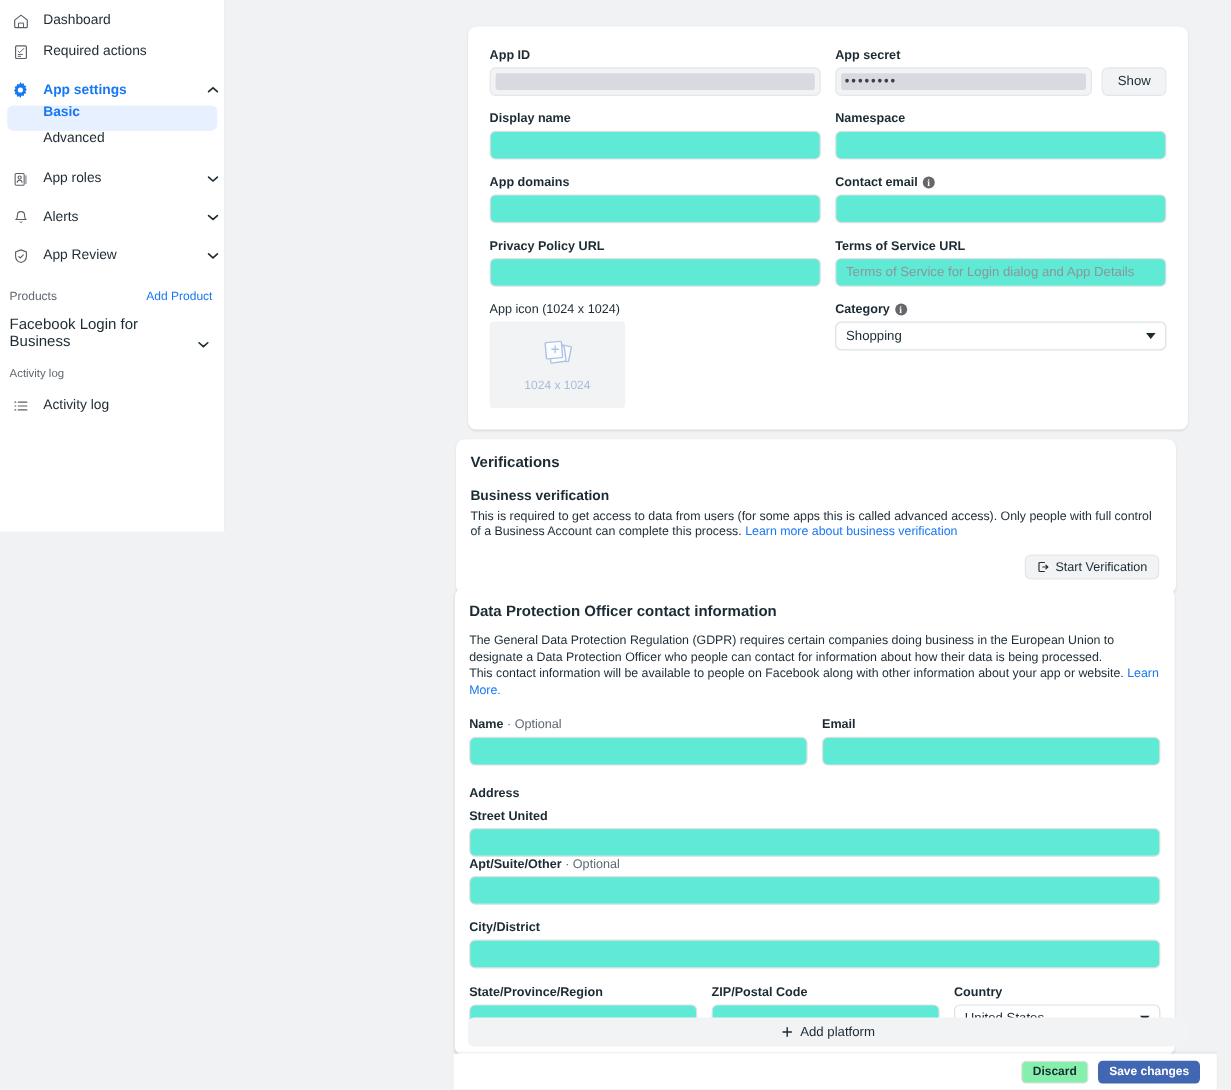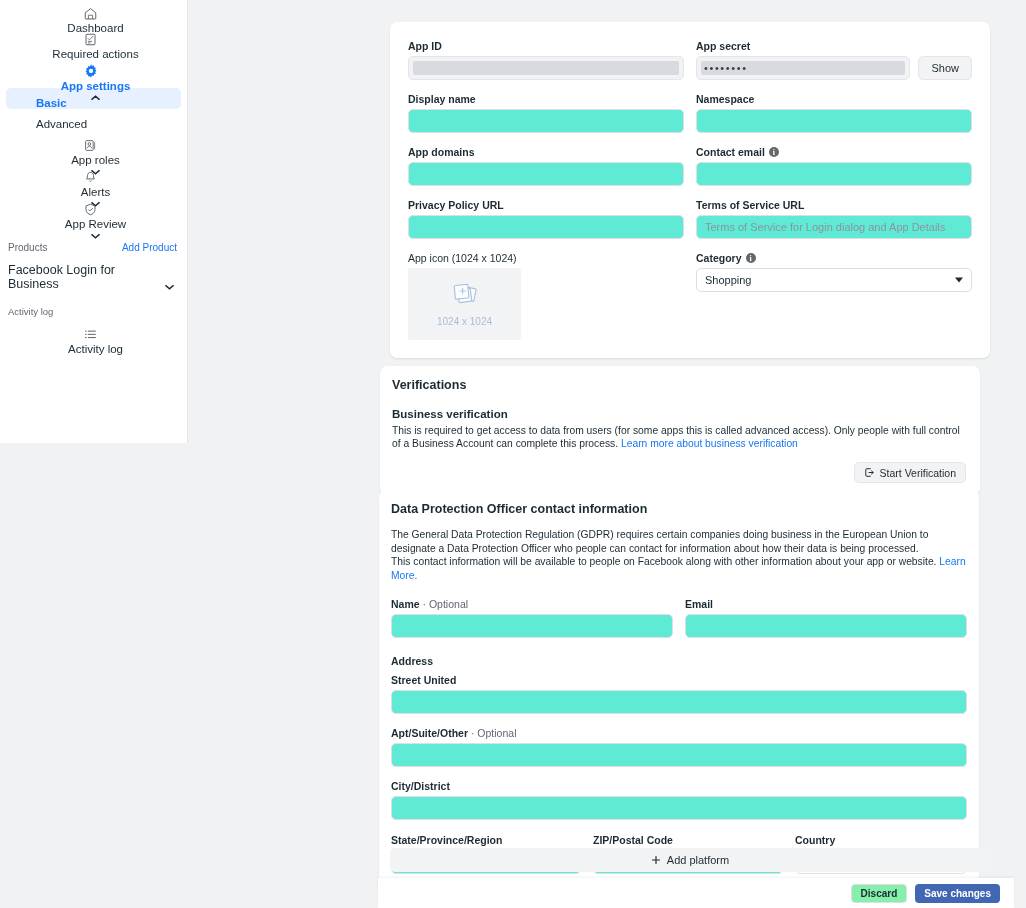--- a/index.html
+++ b/index.html
@@ -18,35 +18,35 @@
     position: absolute; left: 0; top: 0;
     width: 188px; height: 443px;
     background: #ffffff;
     border-right: 1px solid #e4e6eb;
     padding-top: 4px;
   }
   .nav-row {
     display: flex; align-items: center;
     height: 26px; padding: 0 4px 0 8px;
     font-size: 11.5px; color: #1c2b33;
-    cursor: pointer; position: relative; flex-direction: column;
+    cursor: pointer; position: relative;
   }
   .nav-row .ico {
     width: 18px; height: 18px; margin-right: 10px;
     display: flex; align-items: center; justify-content: center;
     flex: 0 0 18px;
   }
   .nav-row .lbl { flex: 1 1 auto; white-space: nowrap; }
   .nav-row.active-parent .lbl { color: #1877f2; font-weight: bold; }
   .nav-row .chev {
     width: 12px; height: 12px; flex: 0 0 12px;
     display: flex; align-items: center; justify-content: center;
   }
   .sub-row {
-    height: 21px; display: flex; align-items: flex-end;
+    height: 21px; display: flex; align-items: flex-start;
     padding-left: 30px; font-size: 11.5px; color: #1c2b33;
     cursor: pointer; margin: 0 6px; border-radius: 5px;
   }
   .sub-row.selected { background: #e7f0fe; color: #1877f2; font-weight: bold; }
   .spacer-6 { height: 6px; }
   .spacer-9 { height: 9px; }
   .spacer-12 { height: 12px; }
   .section-head {
     display: flex; align-items: center; justify-content: space-between;
     padding: 0 10px 0 8px; height: 18px;
@@ -496,21 +496,21 @@
         </div>
       </div>
 
       <div class="addr-head">Address</div>
 
       <div>
         <div class="row-label">Street United</div>
         <input class="txtinput" style="">
       </div>
 
-      <div style="margin-top:13px;">
+      <div style="">
         <div class="row-label">
           <span>Apt/Suite/Other</span>
           <span style="font-weight:normal;color:#606770;">· Optional</span>
         </div>
         <input class="txtinput" style="">
       </div>
 
       <div style="margin-top:13px;">
         <div class="row-label">City/District</div>
         <input class="txtinput" style="">

